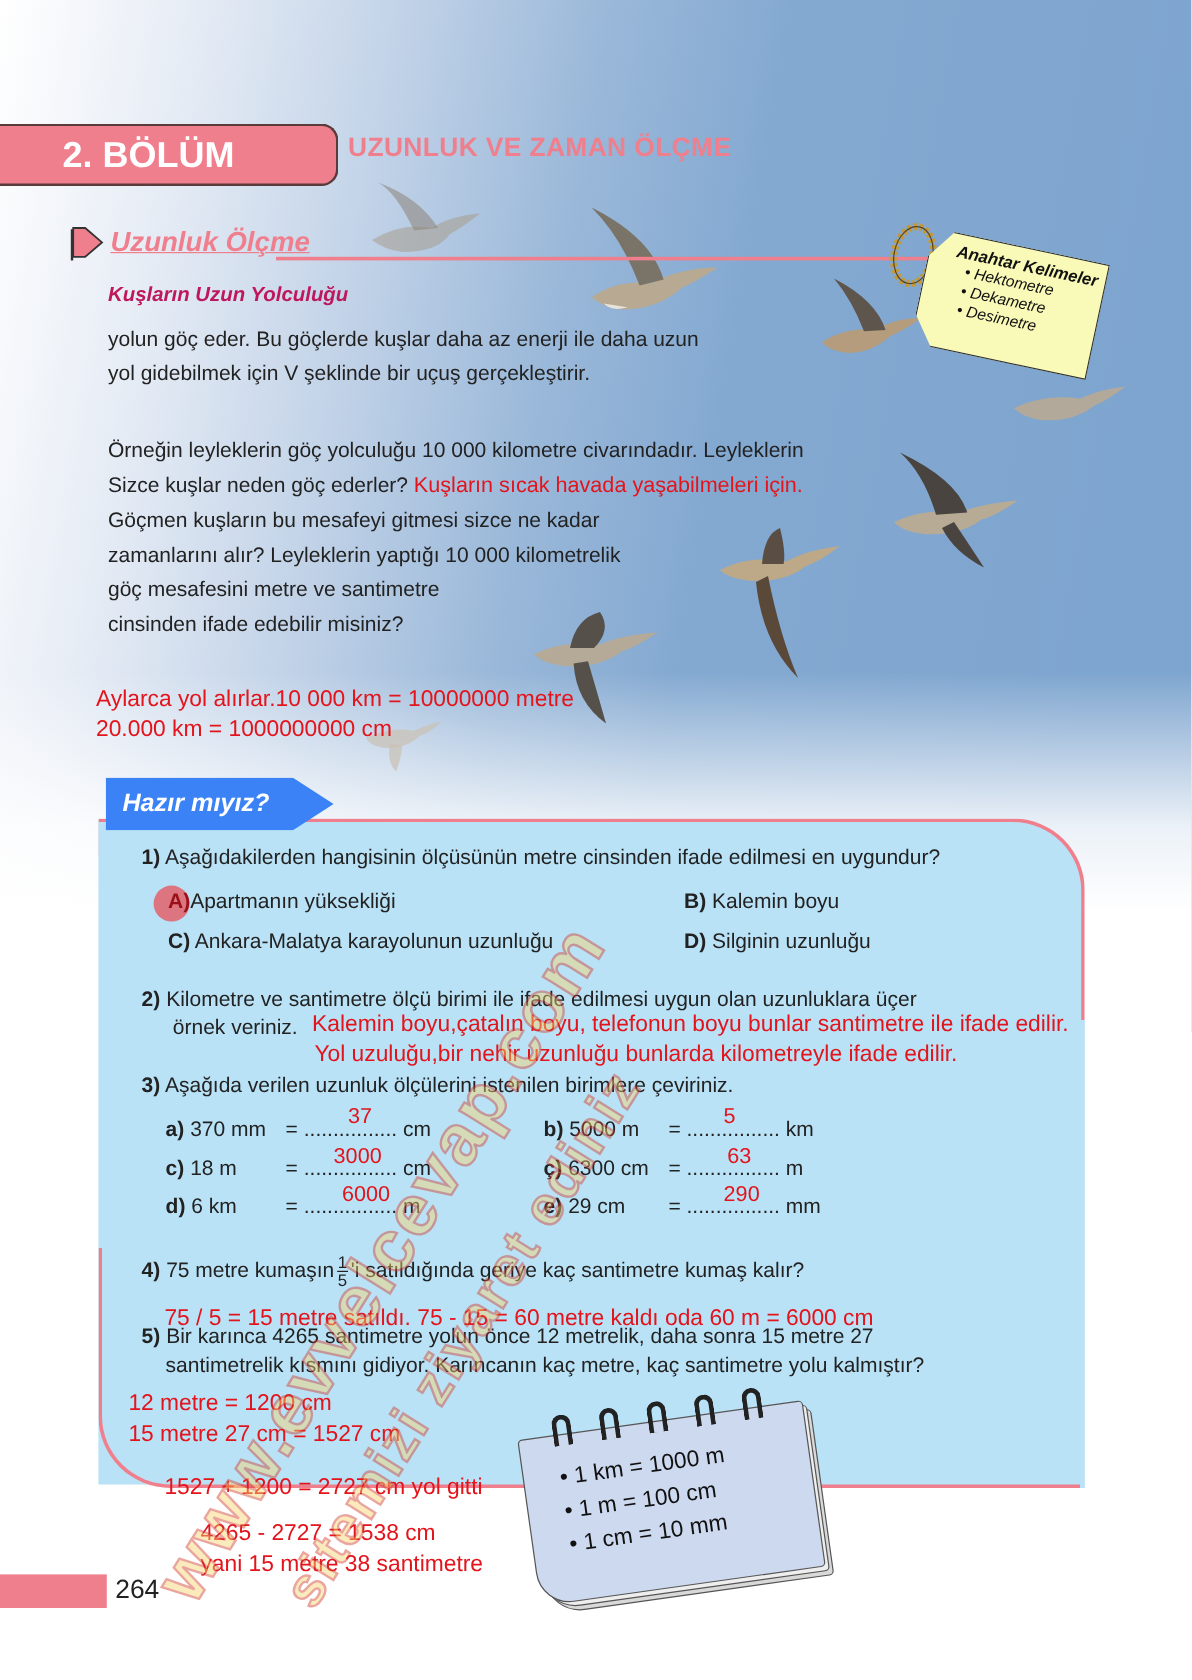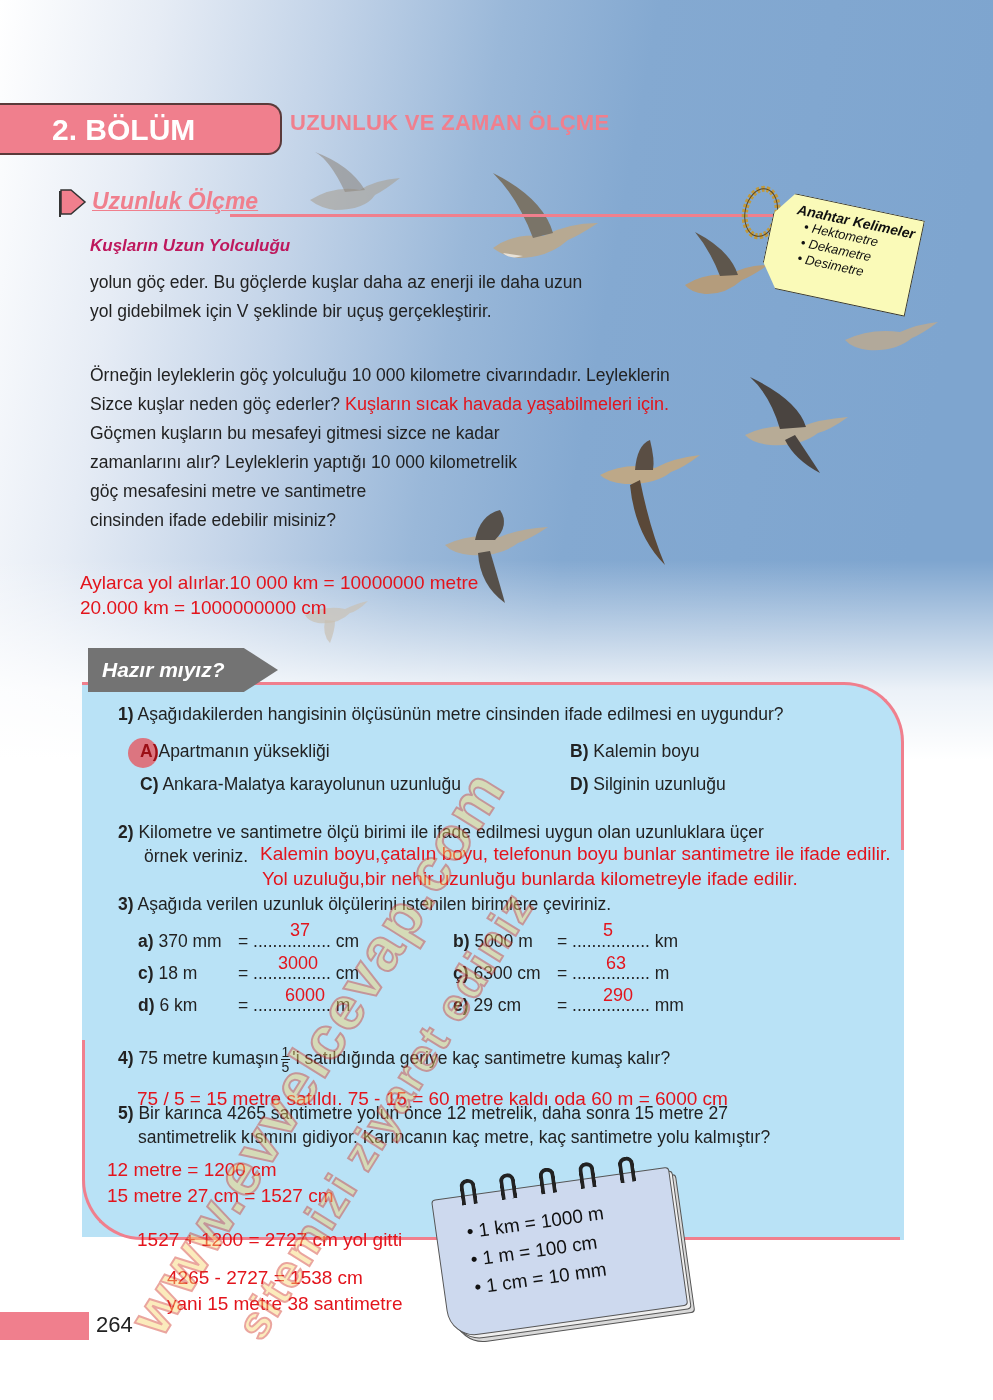--- a/index.html
+++ b/index.html
@@ -80,21 +80,21 @@
     border-radius: 0 0 0 60px;
   }
   .quiz-right-mask {
     position: absolute; left: 903px; top: 850px; width: 4px; height: 400px; background: #ffffff;
   }
   .quiz-right-fill {
     position: absolute; left: 900px; top: 850px; width: 4px; height: 390px; background: #b9e2f6;
   }
   .quiz-header {
     position: absolute; left: 88px; top: 648px; width: 190px; height: 44px;
-    background: #737373;
+    background: #3b82f6;
     clip-path: polygon(0 0, 82% 0, 100% 50%, 82% 100%, 0 100%);
     color: #fff; font-weight: bold; font-style: italic; font-size: 21px;
     padding-left: 14px; line-height: 44px;
   }
 
   .q { position: absolute; font-size: 17.5px; color: #222; white-space: nowrap; }
   .q b { font-weight: bold; }
   .choice-circle {
     position: absolute; left: 128px; top: 738px; width: 30px; height: 30px; border-radius: 50%;
     background: #e2616b; opacity: 0.85;

